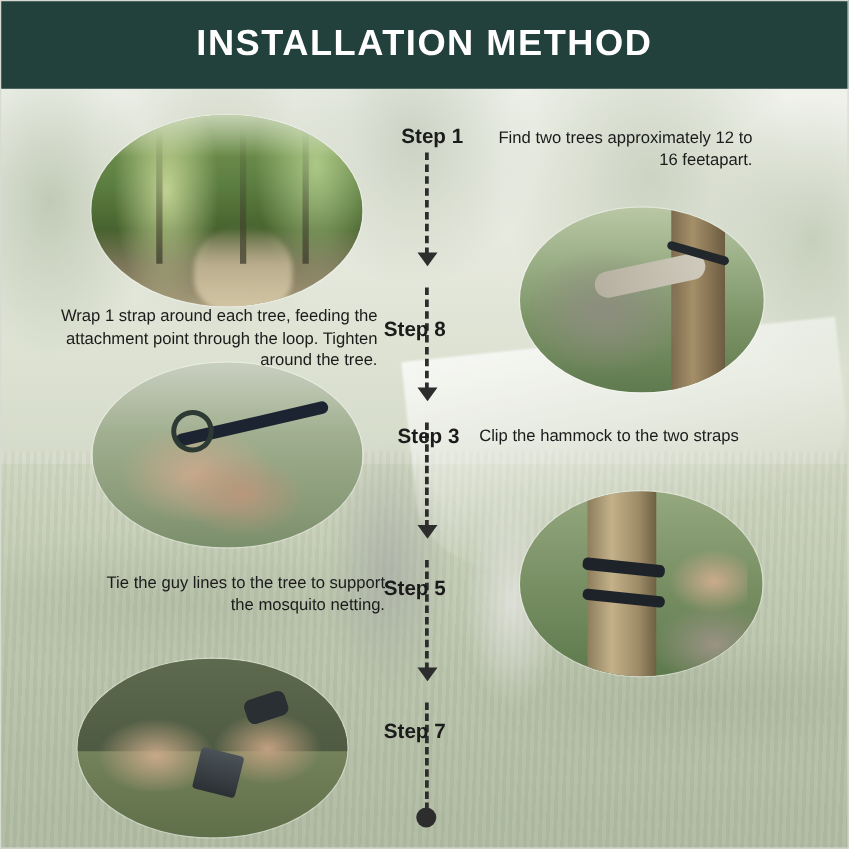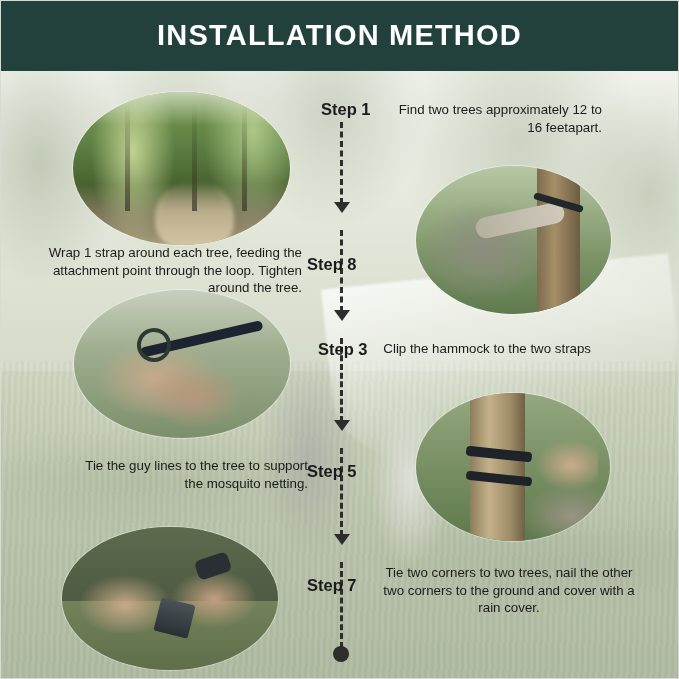--- a/index.html
+++ b/index.html
@@ -416,16 +416,15 @@
   <div class="step-label" style="left:307px; top:576px;">Step 7</div>
 
   <div class="caption" style="left:388px; top:101px; width:214px;">Find two trees approximately 12 to 16 feetapart.</div>
 
   <div class="caption" style="left:20px; top:244px; width:282px;">Wrap 1 strap around each tree, feeding the attachment point through the loop. Tighten around the tree.</div>
 
   <div class="caption" style="left:383px; top:340px; width:208px;">Clip the hammock to the two straps</div>
 
   <div class="caption" style="left:68px; top:457px; width:240px;">Tie the guy lines to the tree to support the mosquito netting.</div>
 
-  <div class="caption" style="left:382px; top:564px; width:254px; text-align:center;">Tie two corners to two trees, nail the other two corners to the ground and cover with a rain cover.</div>
 
   <div class="page-border"></div>
 </div>
 
 </body></html>

